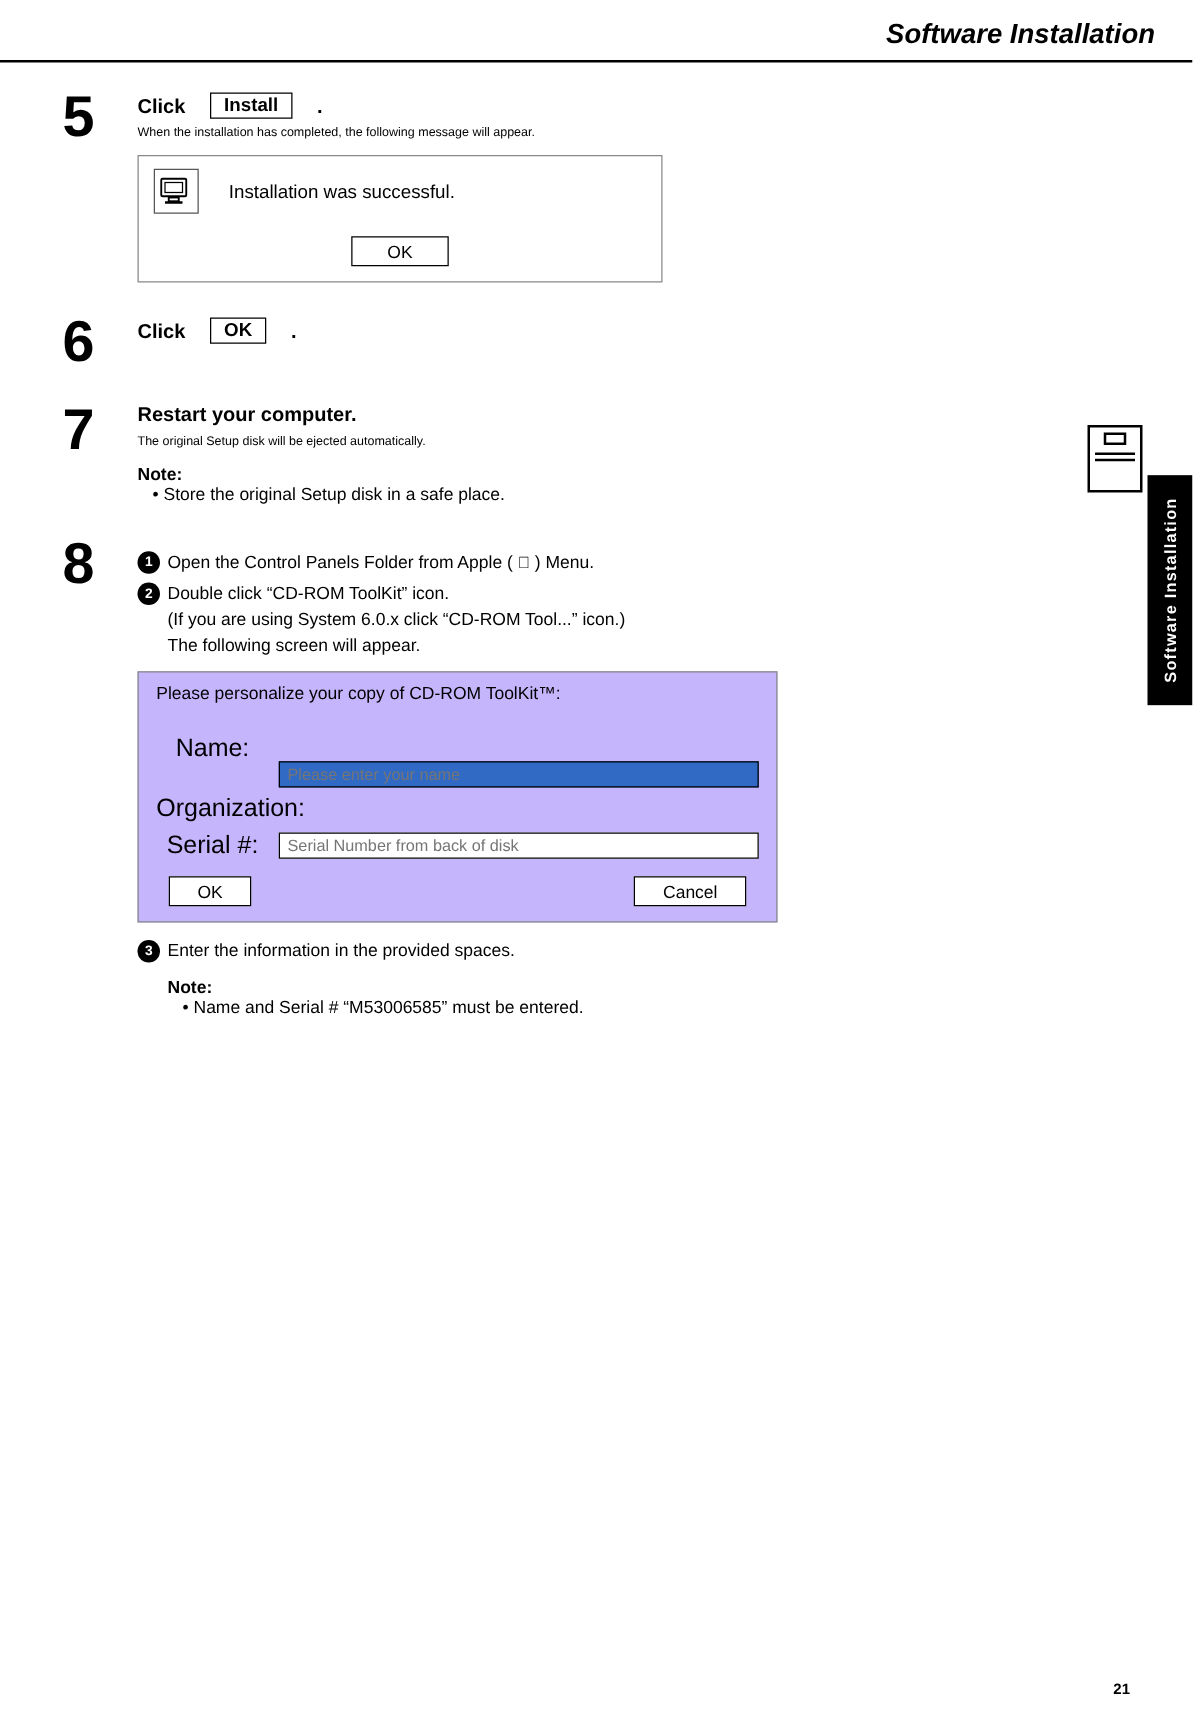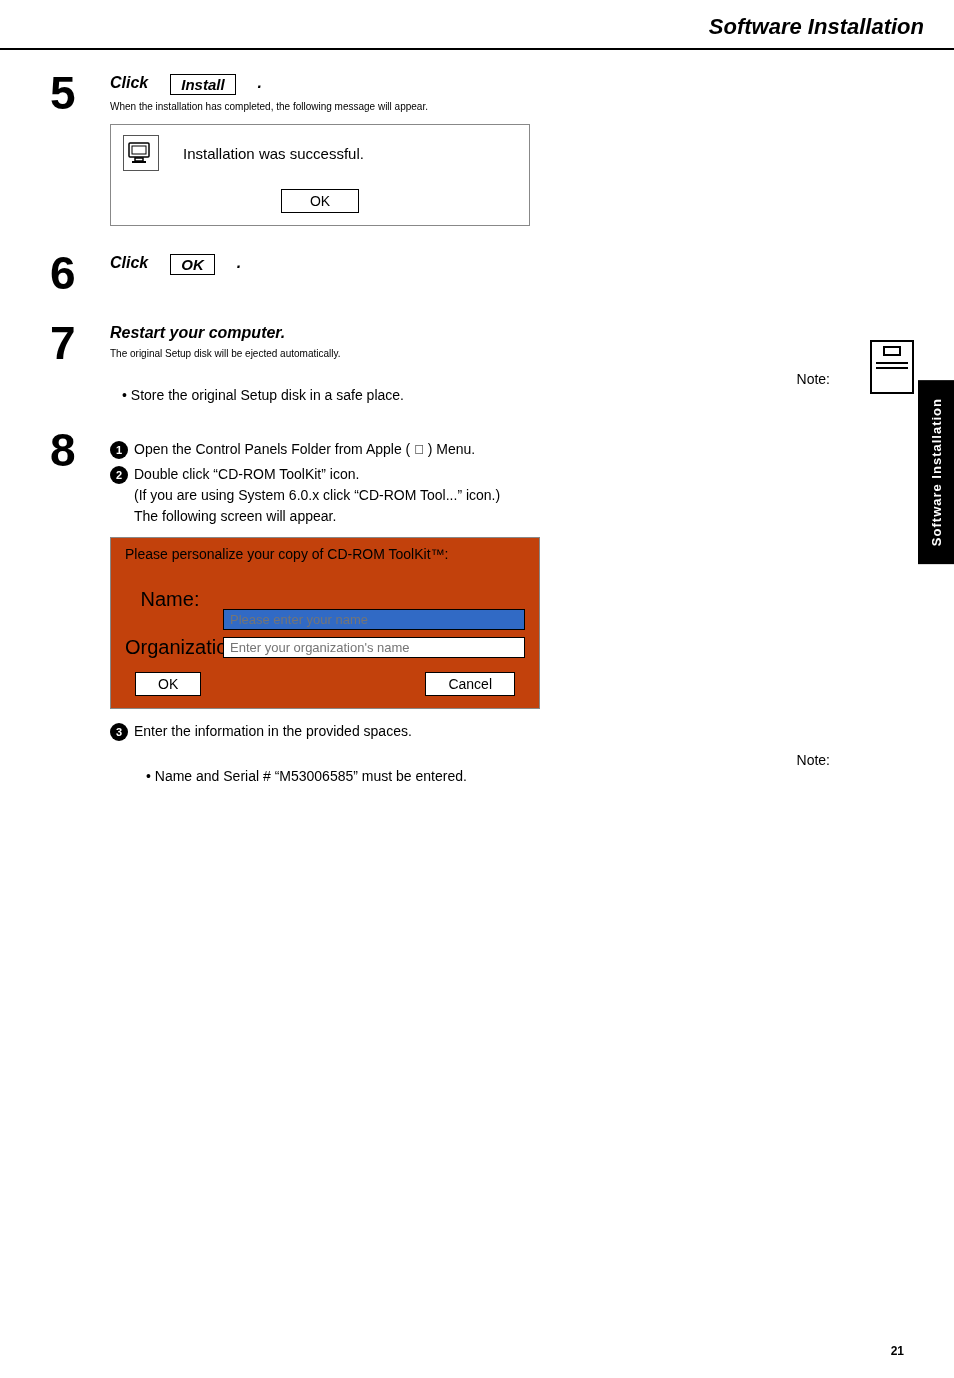--- a/index.html
+++ b/index.html
@@ -48,36 +48,35 @@
       margin-top: -4px;
     }
     .step-content {
       flex: 1;
     }
     .step-title {
       font-size: 16px;
       font-weight: bold;
       margin-bottom: 4px;
       display: flex;
-      align-items: flex-start;
-      gap: 4px;
-      font-style: italic;
+      align-items: flex-end;
+      gap: 20px;
     }
     .step-body {
       font-size: 10px;
       line-height: 1.5;
     }
     .btn-inline-bold {
       display: inline-block;
       border: 1.5px solid #000;
       padding: 1px 10px;
       font-size: 15px;
       font-weight: bold;
       background: #fff;
-      margin: 0 18px;
+      margin: 0 0;
     }
 
     
     .dialog-box {
       border: 1.5px solid #888;
       width: 420px;
       margin-top: 10px;
       background: #fff;
     }
     .dialog-box-inner {
@@ -110,38 +109,37 @@
       font-size: 14px;
       background: #fff;
       cursor: pointer;
     }
 
     
     .note-block {
       margin-top: 10px;
     }
     .note-label {
-      font-weight: normal;
-      font-size: 14px;
-      text-align: right;
+      font-weight: bold;
+      font-size: 14px;
     }
     .note-item {
       font-size: 14px;
       margin-left: 12px;
     }
     .note-item::before {
       content: '• ';
     }
 
     
     .personalize-dialog {
       border: 1.5px solid #888;
-      width: 430px;
+      width: 512px;
       margin-top: 10px;
-      background: #c2410c;
+      background: #c4b5fd;
     }
     .personalize-header {
       padding: 8px 14px 4px;
       font-size: 14px;
     }
     .personalize-row {
       display: flex;
       align-items: center;
       padding: 3px 14px;
       gap: 8px;
@@ -348,21 +346,24 @@
       </div>
 
       <div class="personalize-dialog">
         <div class="personalize-header">Please personalize your copy of CD-ROM ToolKit™:</div>
         <div class="personalize-row">
           <div class="personalize-label">Name:</div>
           <input class="personalize-input highlighted" type="text" placeholder="Please enter your name" style="">
         </div>
         <div class="personalize-row">
           <div class="personalize-label">Organization:</div>
-          <input class="personalize-input" type="text" placeholder="Enter your organization's name" style="">
+        </div>
+        <div class="personalize-row">
+          <div class="personalize-label">Serial #:</div>
+          <input class="personalize-input" type="text" placeholder="Serial Number from back of disk" style="">
         </div>
         <div class="personalize-footer">
           <button class="personalize-btn">OK</button>
           <button class="personalize-btn">Cancel</button>
         </div>
       </div>
 
       <div class="sub-step" style="margin-top:12px;">
         <div class="circle-num">3</div>
         <div class="sub-step-text">Enter the information in the provided spaces.</div>

